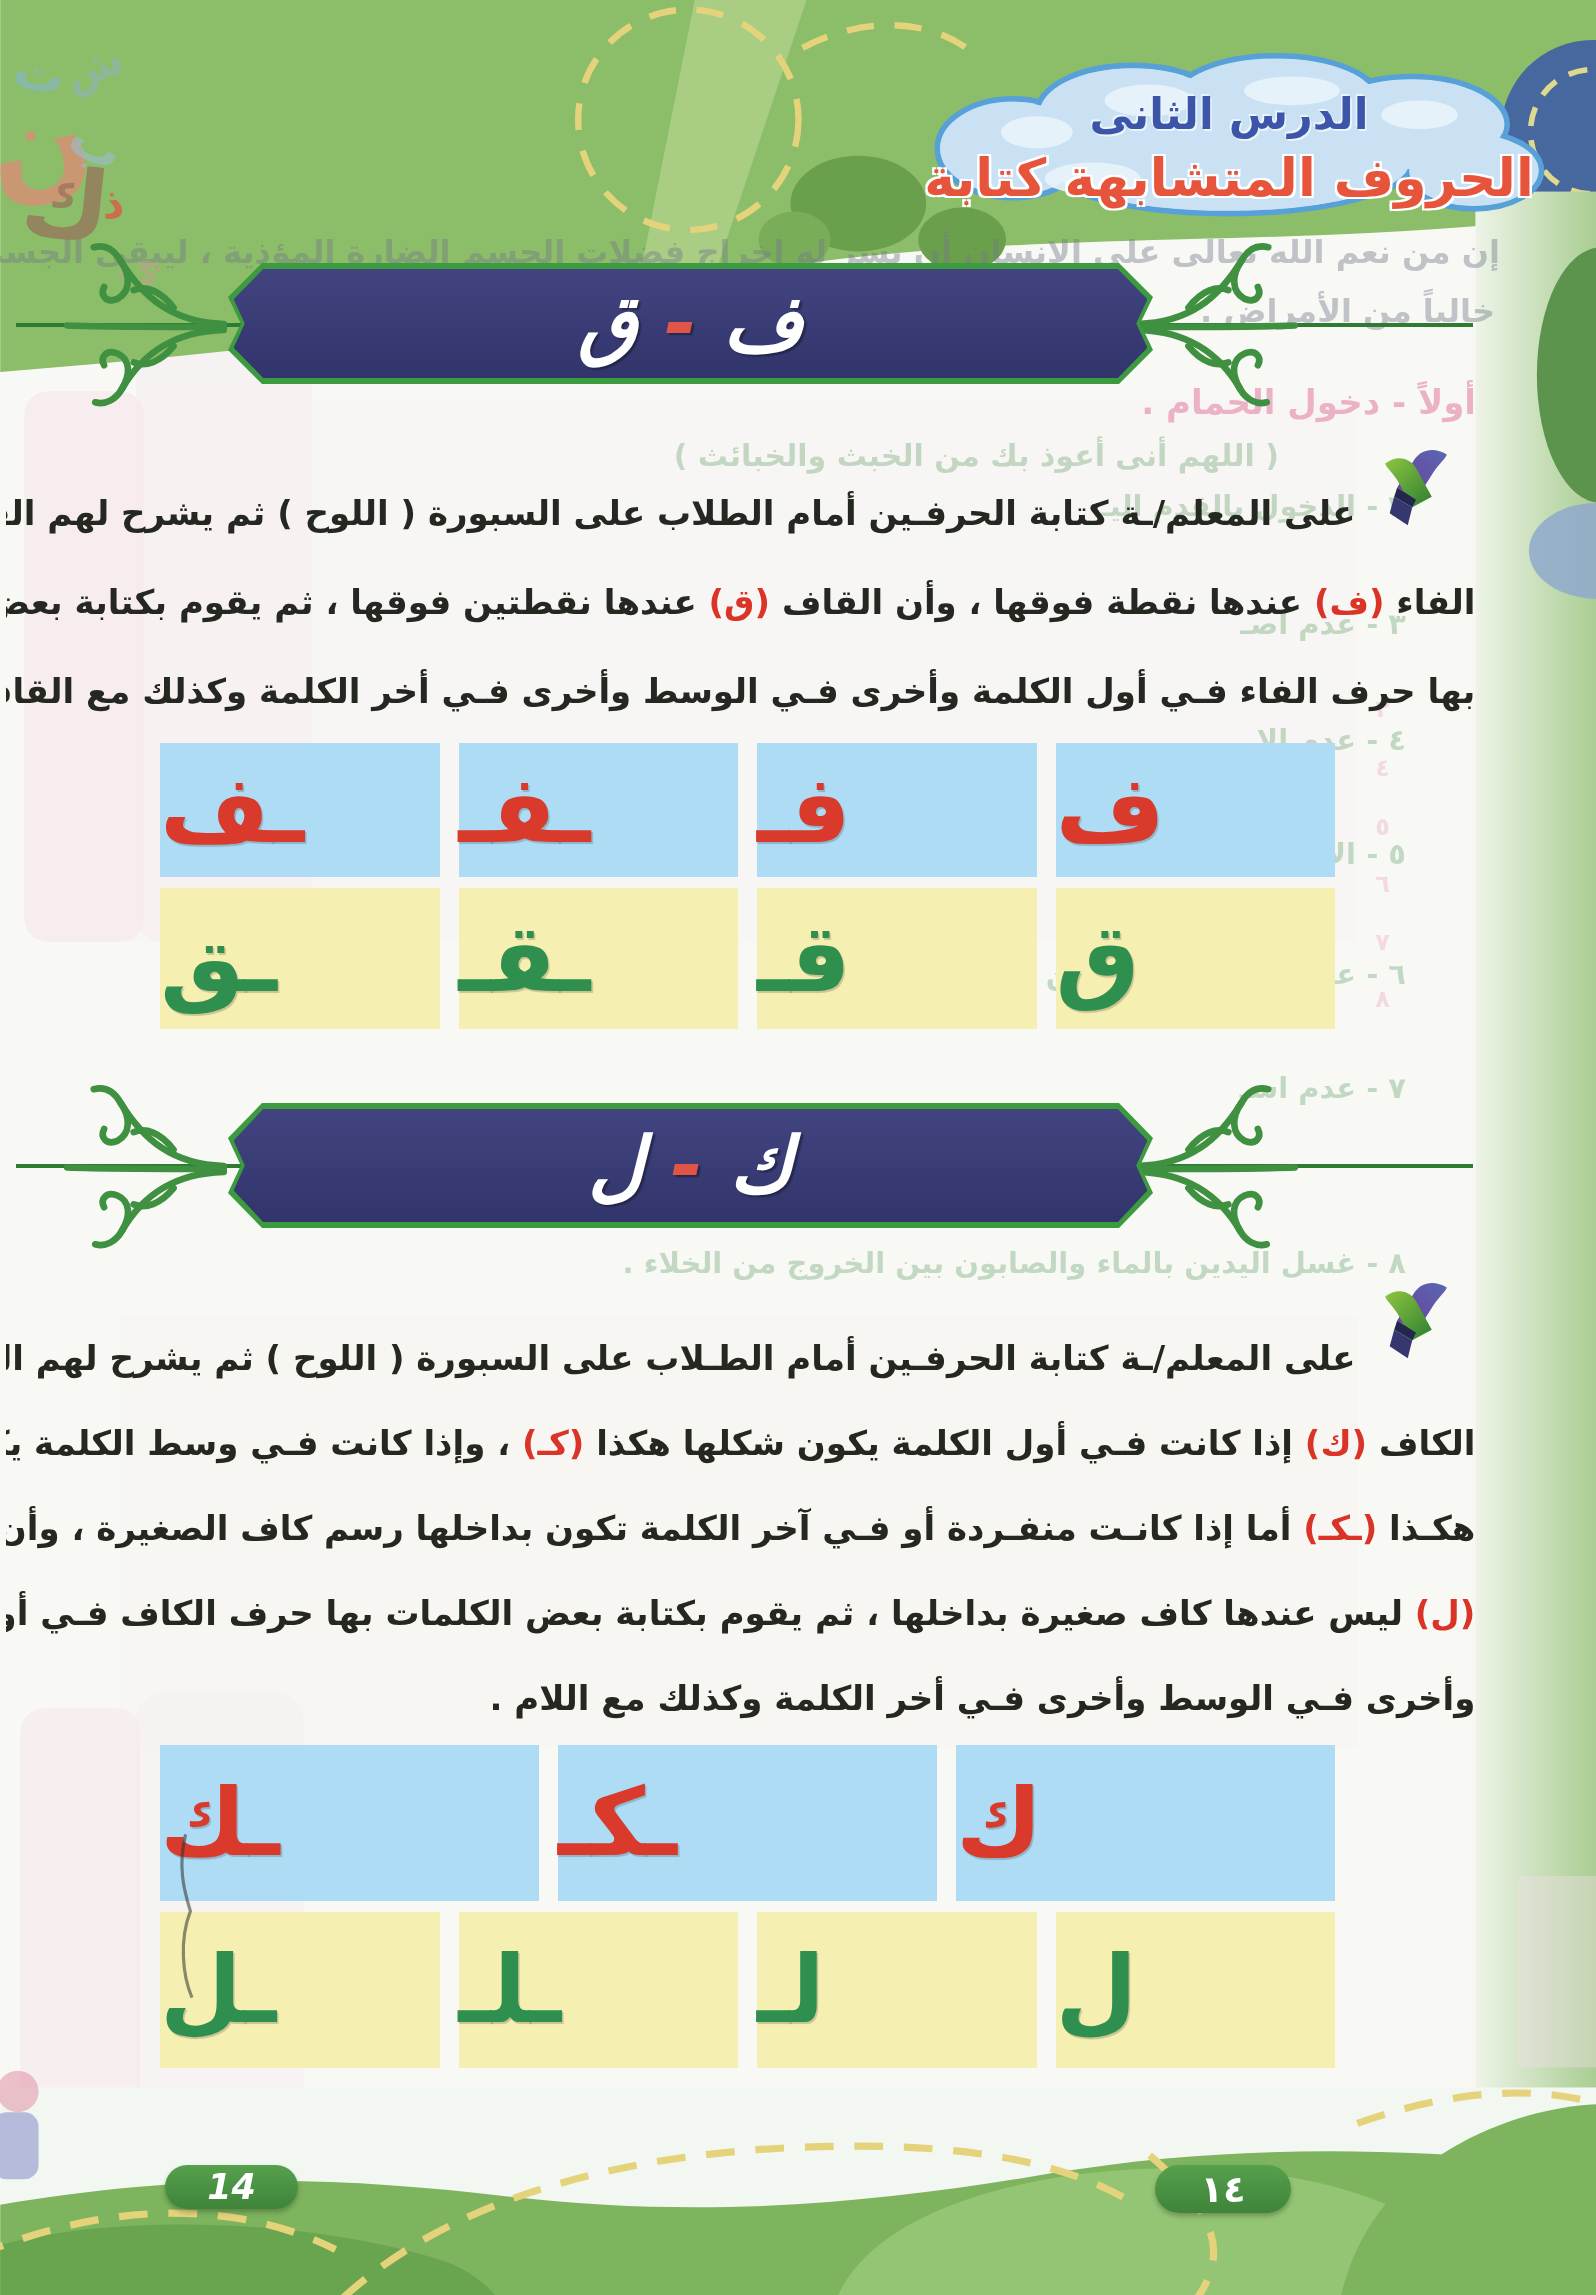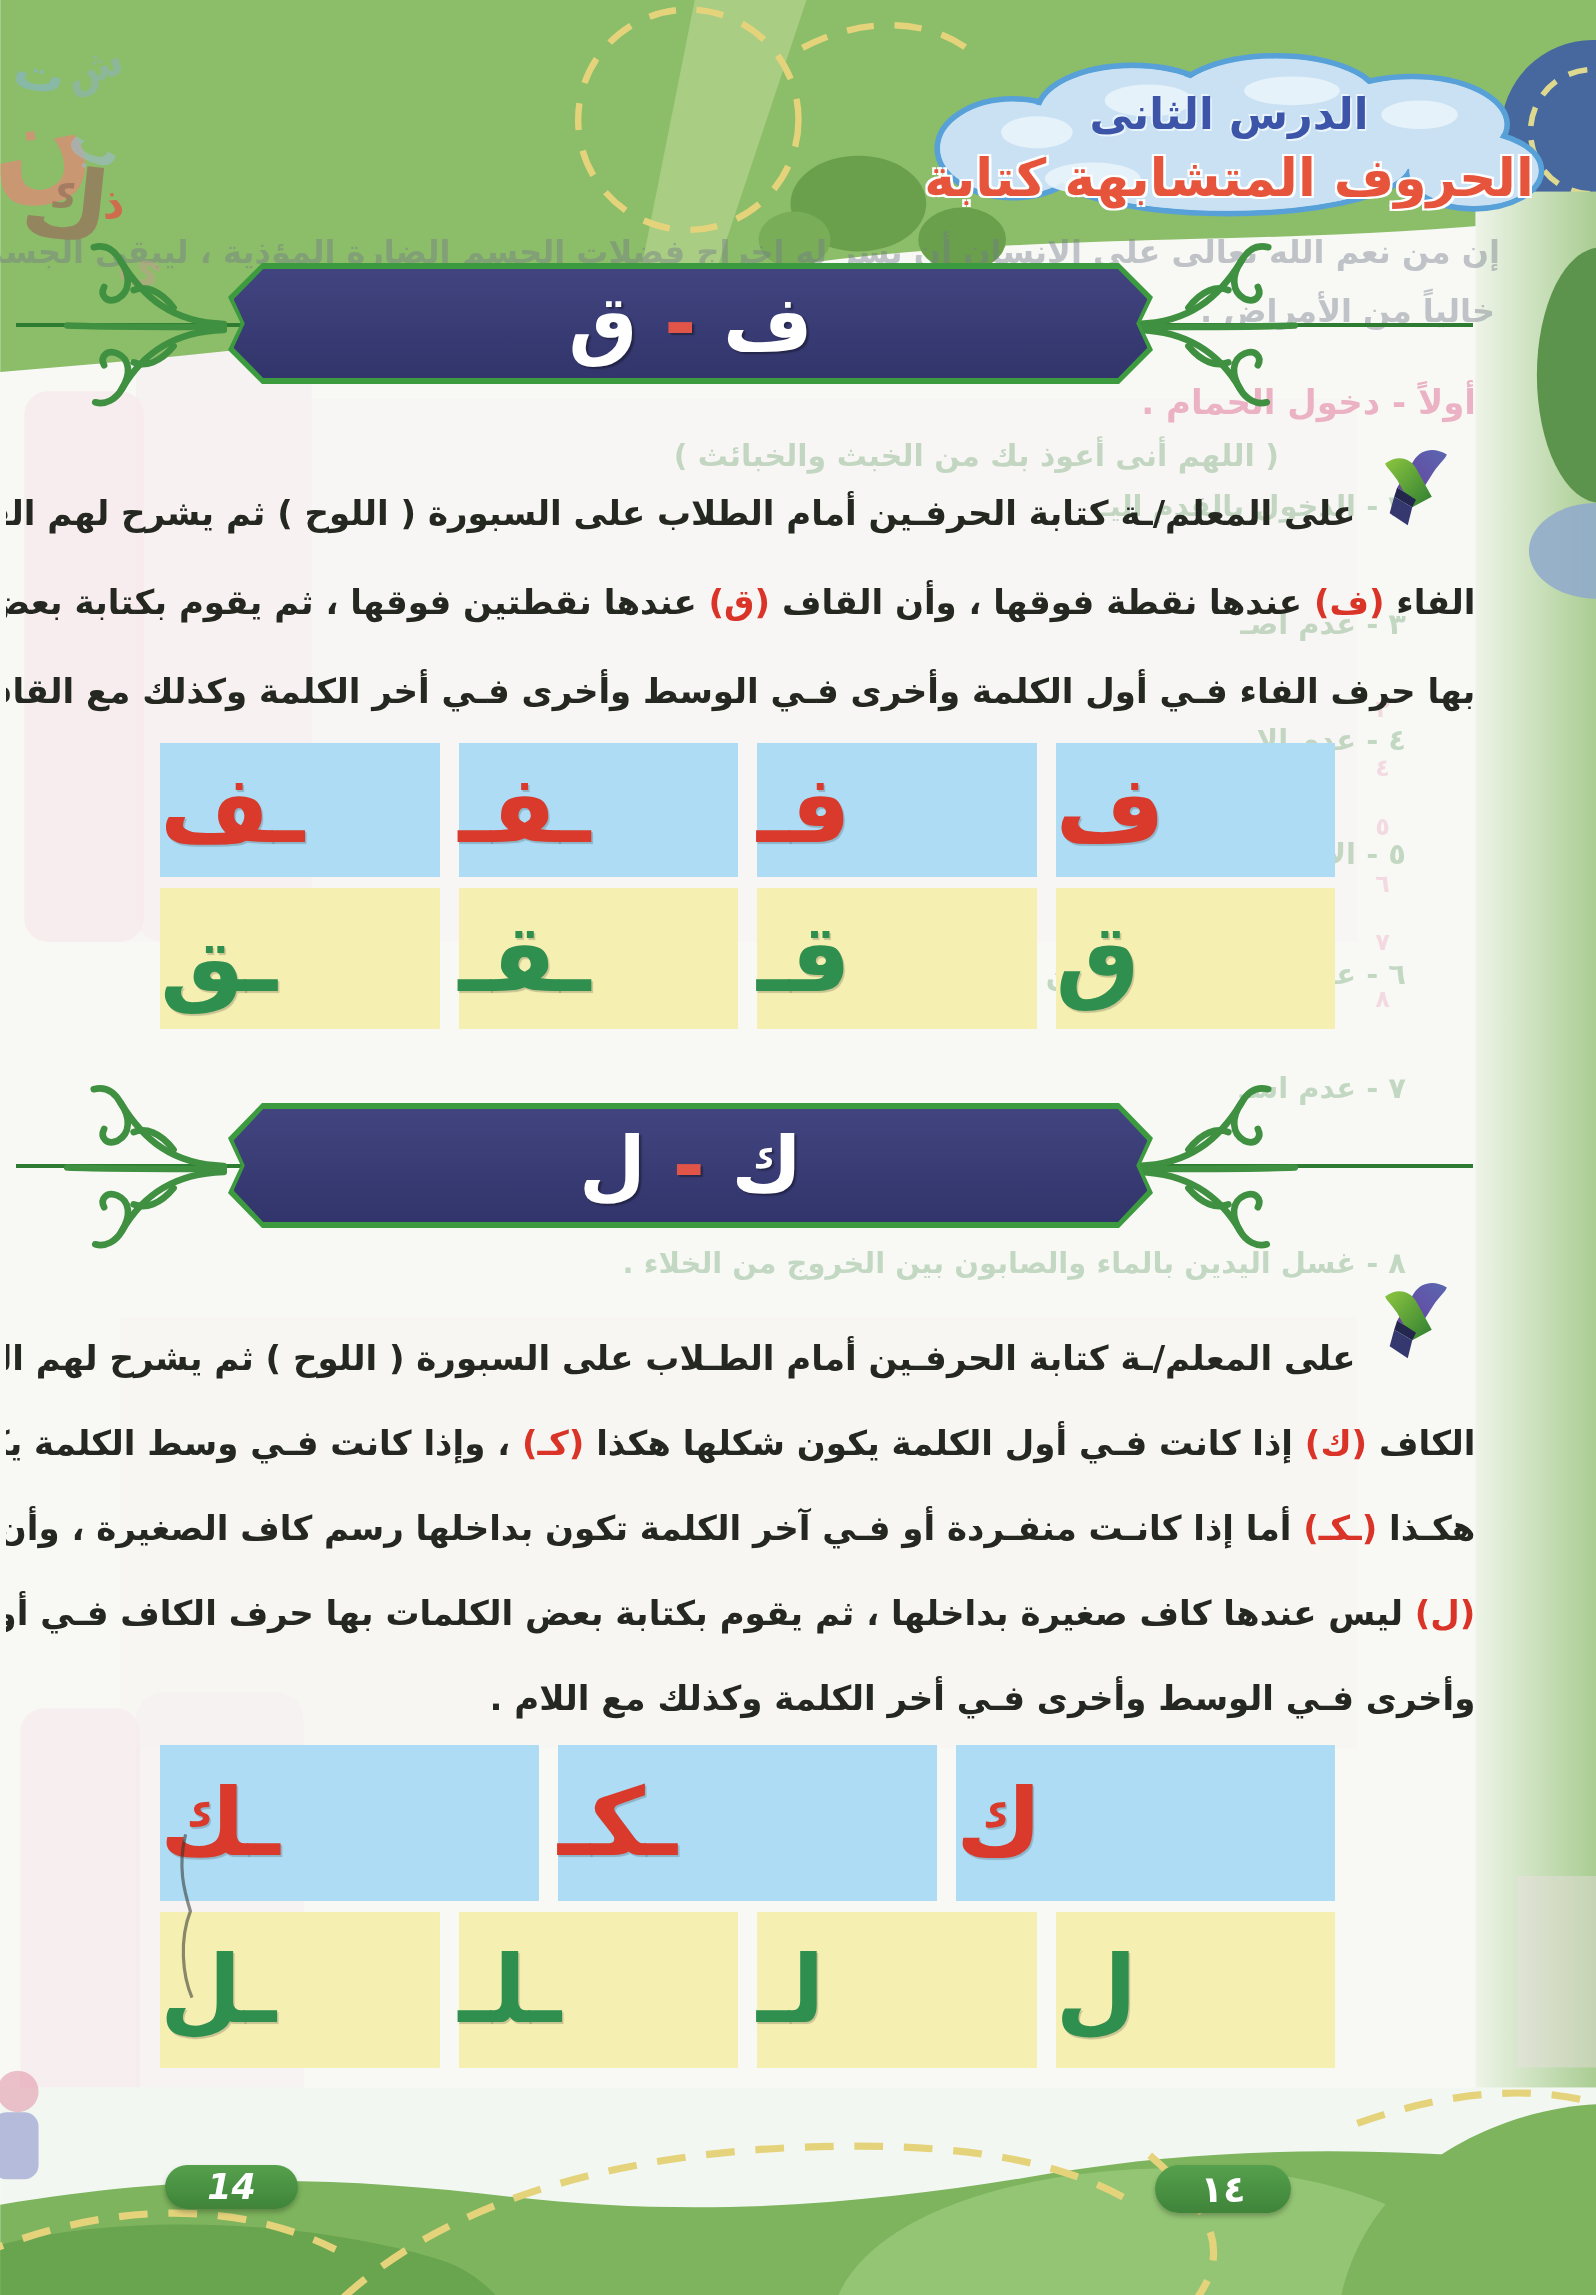--- a/index.html
+++ b/index.html
@@ -30,21 +30,21 @@
     text-shadow:-2.4px -2.4px 0 #fff,2.4px -2.4px 0 #fff,-2.4px 2.4px 0 #fff,2.4px 2.4px 0 #fff;}
 
   .series{left:263px;top:101px;width:335px;text-align:center;direction:rtl;
     color:#e4688c;font-weight:bold;text-shadow:0.8px 0.8px 0 rgba(255,255,255,.8);}
   .series .s1{font-size:34px;line-height:48px;}
   .series .s2{font-size:36px;line-height:50px;}
 
   
   .banner-line{position:absolute;left:16px;width:1457px;height:4px;background:#2e7c31;}
   .plaque-outer{position:absolute;left:228px;width:925px;background:#3c9a3f;
-    clip-path:polygon(34px 0%,calc(100% - 34px) 0%,100% 28%,calc(100% - 12.8px) 50%,100% 72%,calc(100% - 34px) 100%,34px 100%,0% 72%,12.8px 50%,0% 28%);}
+    clip-path:polygon(34px 0%,calc(100% - 34px) 0%,100% 28%,calc(100% - 12.8px) 50%,100% 72%,calc(100% - 34px) 100%,34px 100%,0% 72%,12.8px 50%,0% 28%);font-style:italic;}
   .plaque-inner{position:absolute;inset:5.6px;background:linear-gradient(180deg,#41447f,#32356b);
     clip-path:polygon(30px 0%,calc(100% - 30px) 0%,100% 28%,calc(100% - 11.2px) 50%,100% 72%,calc(100% - 30px) 100%,30px 100%,0% 72%,11.2px 50%,0% 28%);
     display:flex;align-items:center;justify-content:center;}
   .plaque-text{direction:rtl;font-size:77px;font-weight:bold;color:#fff;
     text-shadow:2.4px 2.4px 1.6px rgba(0,0,0,.35);}
   .plaque-text .seg-red{color:#e05548;}
   .flourish{position:absolute;width:188px;height:192px;}
 
   
   .ribbon{position:absolute;width:88px;height:94px;}

